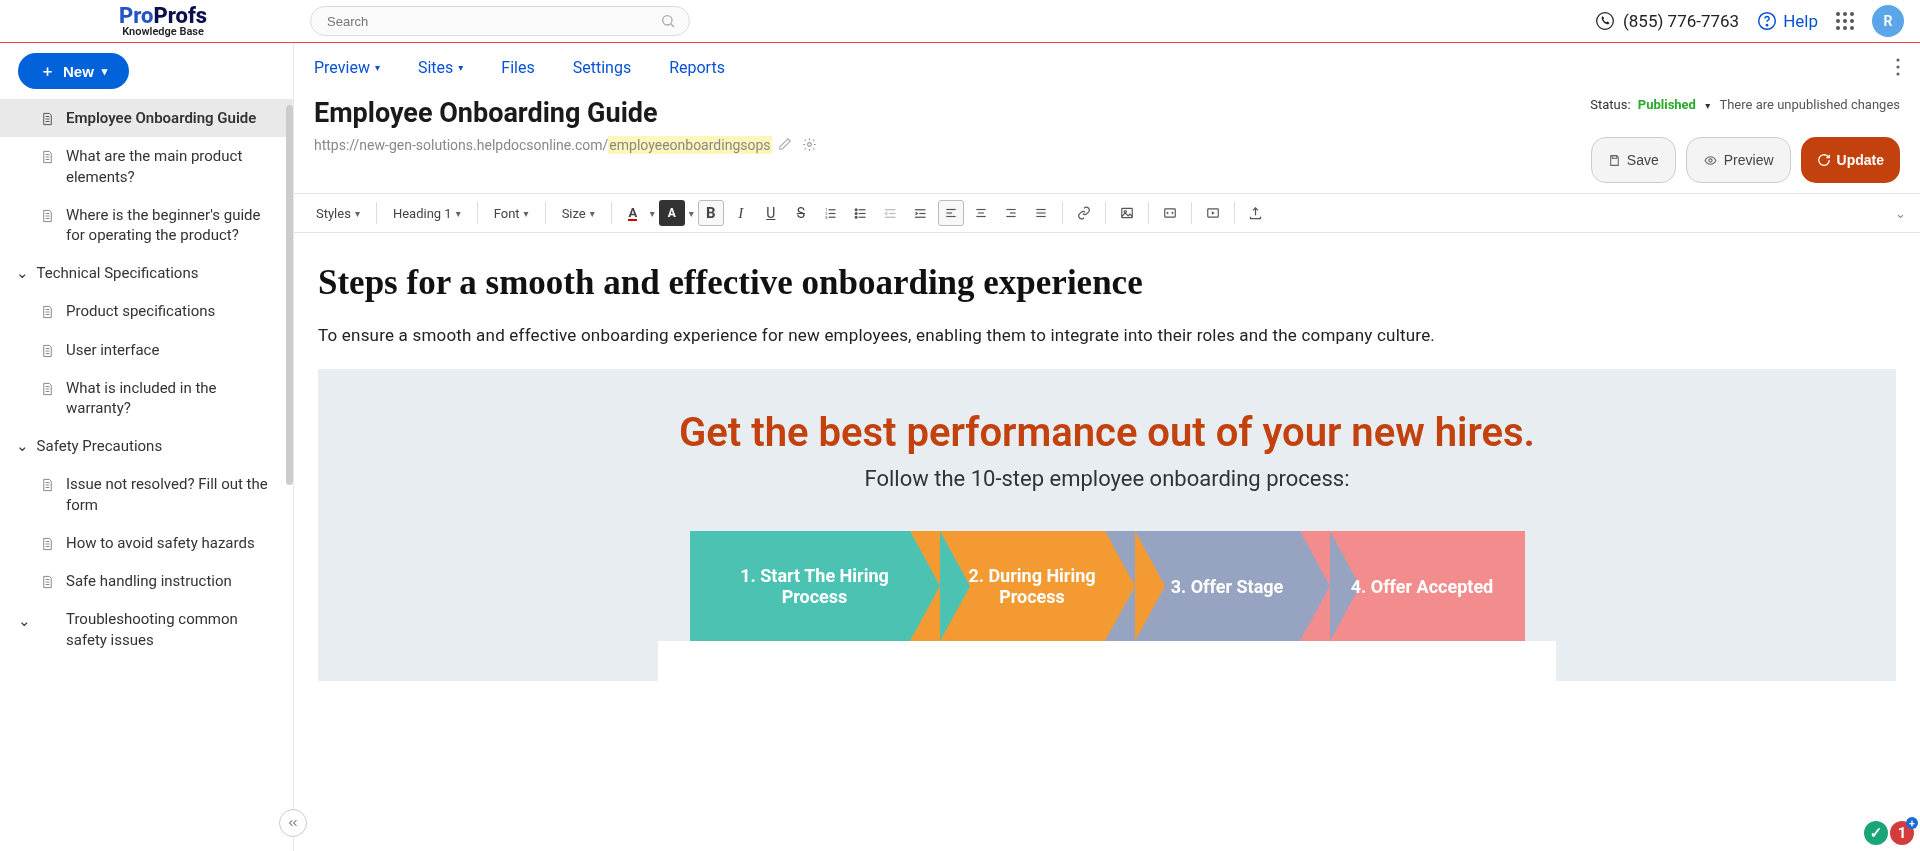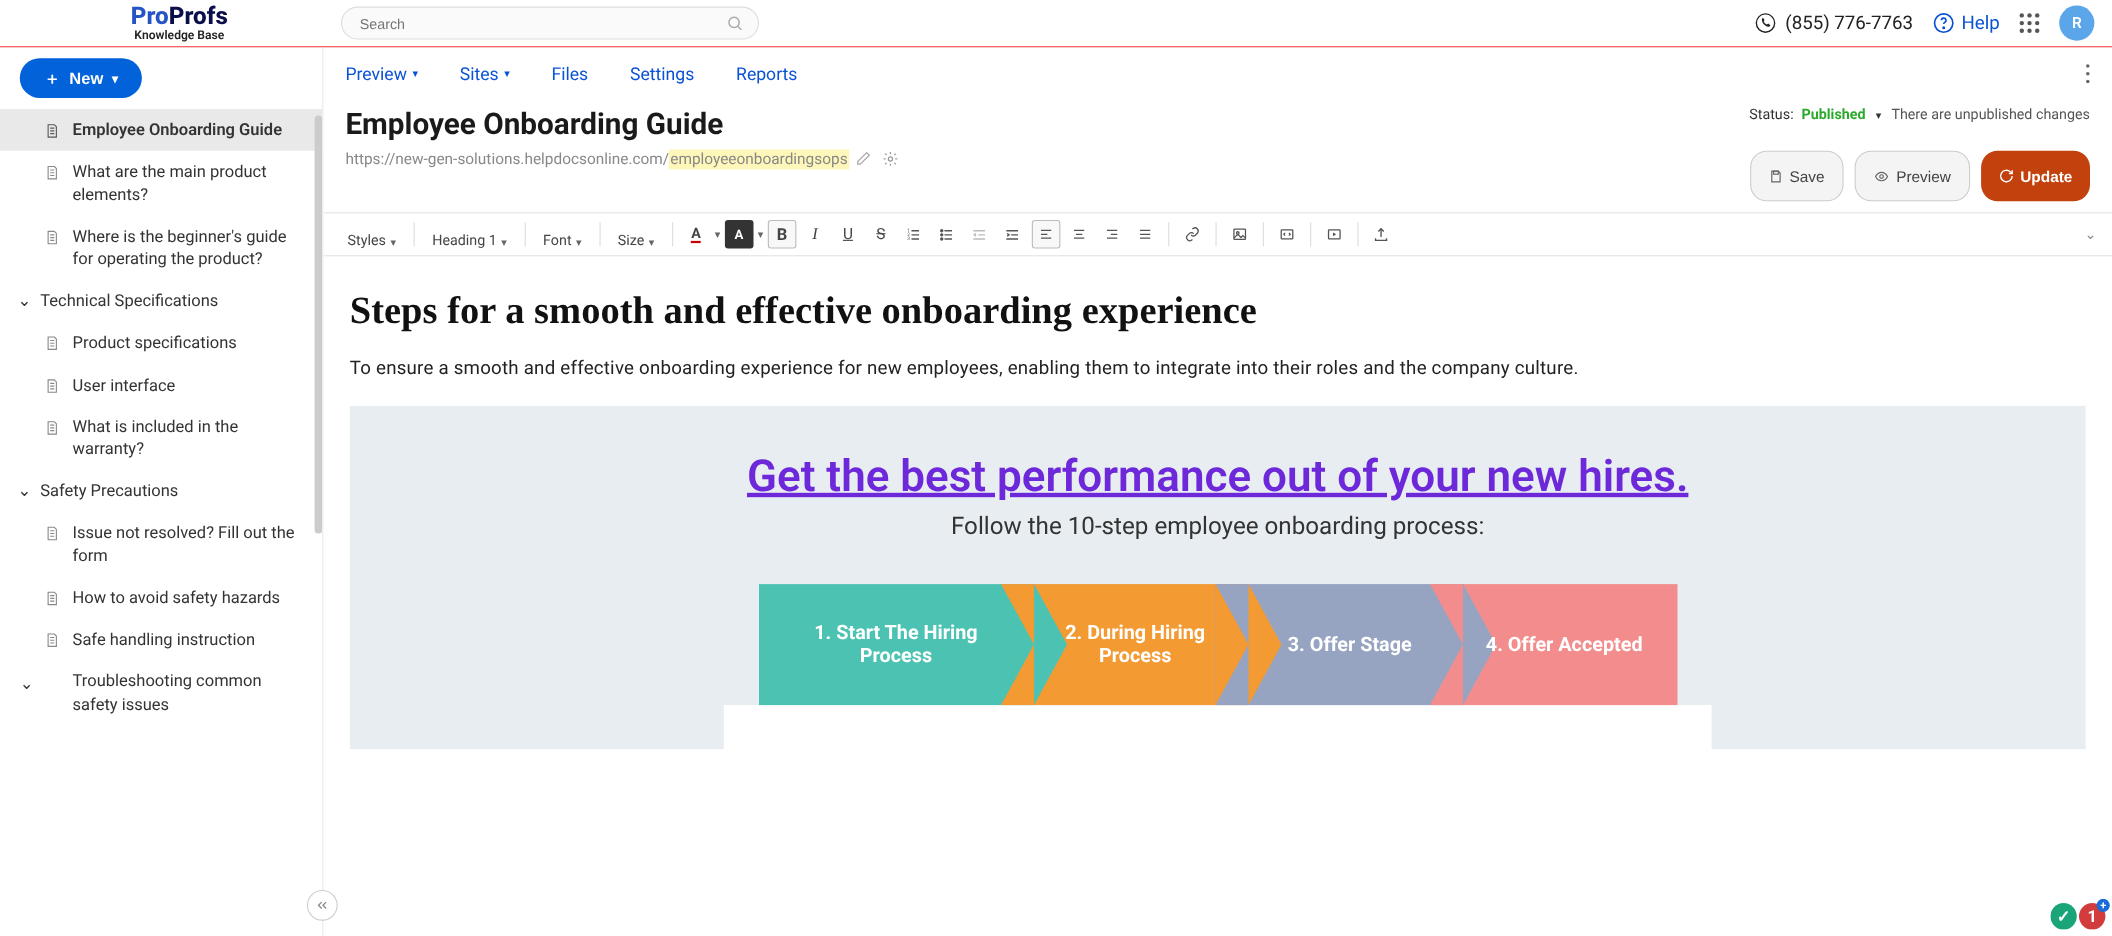--- a/index.html
+++ b/index.html
@@ -43,32 +43,32 @@
   .status-changes { color:#555; margin-left:6px; }
   .action-row { padding: 4px 20px 10px 20px; display:flex; align-items:flex-start; }
   .url-text { font-size:14px; color:#888; }
   .url-hl { background:#fff6ba; color:#888; padding:1px 1px; }
   .url-edit { margin-left:6px; color:#aaa; cursor:pointer; }
   .url-gear { margin-left:10px; color:#aaa; cursor:pointer; }
   .action-btns { margin-left:auto; display:flex; gap:10px; }
   .btn-pill { height:46px; border-radius:15px; padding:0 16px; display:flex; align-items:center; gap:6px; font-size:14px; cursor:pointer; border:1px solid #ccc; background:#f4f4f4; color:#444; }
   .btn-update { background:#c2410c; color:#fff; border:none; font-weight:600; }
   .toolbar { border-top:1px solid #e3e3e3; border-bottom:1px solid #e3e3e3; display:flex; align-items:center; padding: 0 14px; height:40px; gap:4px; font-size:13px; color:#444; }
-  .tb-sel { display:flex; align-items:flex-end; gap:4px; padding:0 8px; height:28px; cursor:pointer; }
+  .tb-sel { display:flex; align-items:center; gap:4px; padding:0 8px; height:28px; cursor:pointer; }
   .tb-caret { font-size:10px; color:#666; }
   .tb-sep { width:1px; height:22px; background:#ddd; margin:0 4px; }
   .tb-btn { width:26px; height:26px; display:flex; align-items:center; justify-content:center; cursor:pointer; color:#444; border-radius:3px; }
   .tb-btn.boxed { border:1px solid #bbb; background:#f8f8f8; }
   .tb-btn.dark { background:#333; color:#fff; }
   .tb-expand { margin-left:auto; cursor:pointer; color:#888; }
   .content-area { flex:1; overflow:auto; padding: 30px 24px; position:relative; }
   .content-h1 { font-size:35px; font-weight:800; color:#111; margin-bottom:22px; font-family: Liberation Serif, serif; }
   .content-p { font-size:17px; color:#222; margin-bottom:24px; letter-spacing:0.2px; }
   .hero-bg { background:#e8edf2; padding:40px 40px 0 40px; text-align:center; }
-  .hero-h { font-size:40px; font-weight:600; color:#6d28d9; margin-bottom:10px;text-decoration:underline; }
+  .hero-h { font-size:40px; font-weight:600; color:#c2410c; margin-bottom:10px; }
   .hero-sub { font-size:22px; color:#333; margin-bottom:40px; }
   .flow-row { display:flex; gap:0; justify-content:center; position:relative; height:110px; margin-bottom:0; }
   .flow-step { position:relative; height:110px; display:flex; align-items:center; justify-content:center; font-weight:700; font-size:18px; padding:0 22px; text-align:center; }
   .flow-step.s1 { background:#4cc2b2; color:#fff; width:250px; }
   .flow-step.s2 { background:#f39a33; color:#fff; width:225px; margin-left:-30px; padding-left:42px; }
   .flow-step.s3 { background:#97a4c1; color:#fff; width:225px; margin-left:-30px; padding-left:42px; }
   .flow-step.s4 { background:#f38d8d; color:#fff; width:225px; margin-left:-30px; padding-left:42px; }
   .flow-step::after { content:''; position:absolute; right:-30px; top:0; width:0; height:0; border-top:55px solid transparent; border-bottom:55px solid transparent; border-left:30px solid currentColor; z-index:2; }
   .flow-step.s1::after { border-left-color:#4cc2b2; }
   .flow-step.s2::after { border-left-color:#f39a33; }

